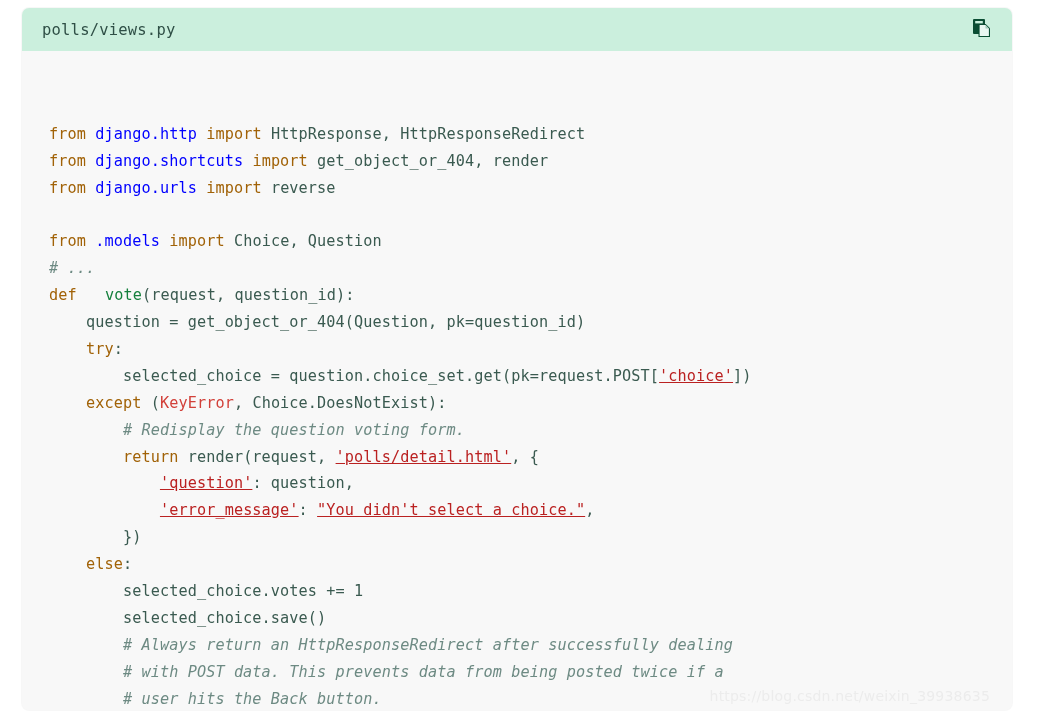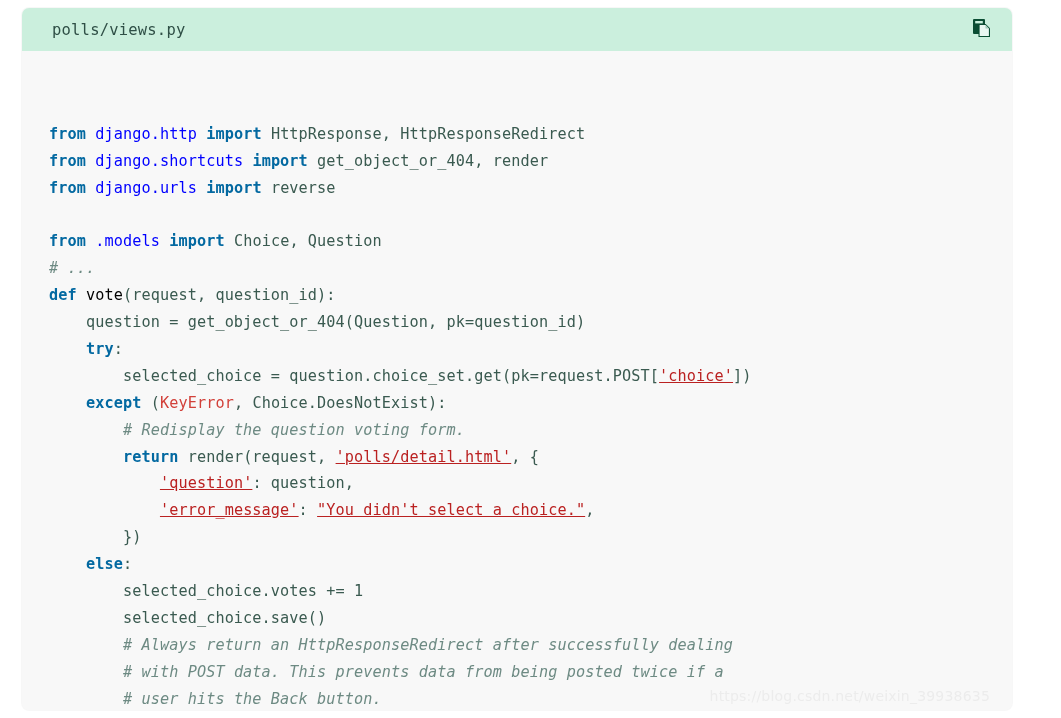--- a/index.html
+++ b/index.html
@@ -26,21 +26,21 @@
     box-shadow: 0 0 0 1px rgba(0,0,0,0.03);
   }
 
   .code-header {
     position: relative;
     height: 43px;
     background: #cbefdd;
     display: flex;
     align-items: center;
     justify-content: space-between;
-    padding: 0 17px 0 30px;
+    padding: 0 17px 0 20px;
     box-sizing: border-box;
     gap: 40px;
   }
 
   .filename {
     font-family: "DejaVu Sans Mono", monospace;
     font-size: 15.5px;
     letter-spacing: 0.2px;
     color: #2f4f46;
     white-space: pre;
@@ -64,23 +64,23 @@
     font-family: "DejaVu Sans Mono", monospace;
     font-size: 15.2px;
     line-height: 26.9px;
     color: #3a5a50;
     white-space: pre;
     letter-spacing: 0.1px;
   }
 
   .ln { display: block; height: 26.9px; white-space: pre; }
 
-  .k  { color: #0369a1; font-weight: bold; }          
+  .k  { color: #a16207; font-weight: normal; }          
   .nn { color: #0000ff; font-weight: normal; }          
-  .nf { color: #000000; }                              
+  .nf { color: #15803d; margin-left: 19px; }                              
   .ne { color: #d2413a; font-weight: normal; }           
   .s  { color: #ba2121; text-decoration: underline; }                              
   .c  { color: #6d8a83; font-style: italic; }          
   .p  { color: #3a5a50; margin-top: 28px; }                              
   .mi { color: #3a5a50; }                              
 
   .watermark {
     position: absolute;
     right: 22px;
     bottom: 6px;

